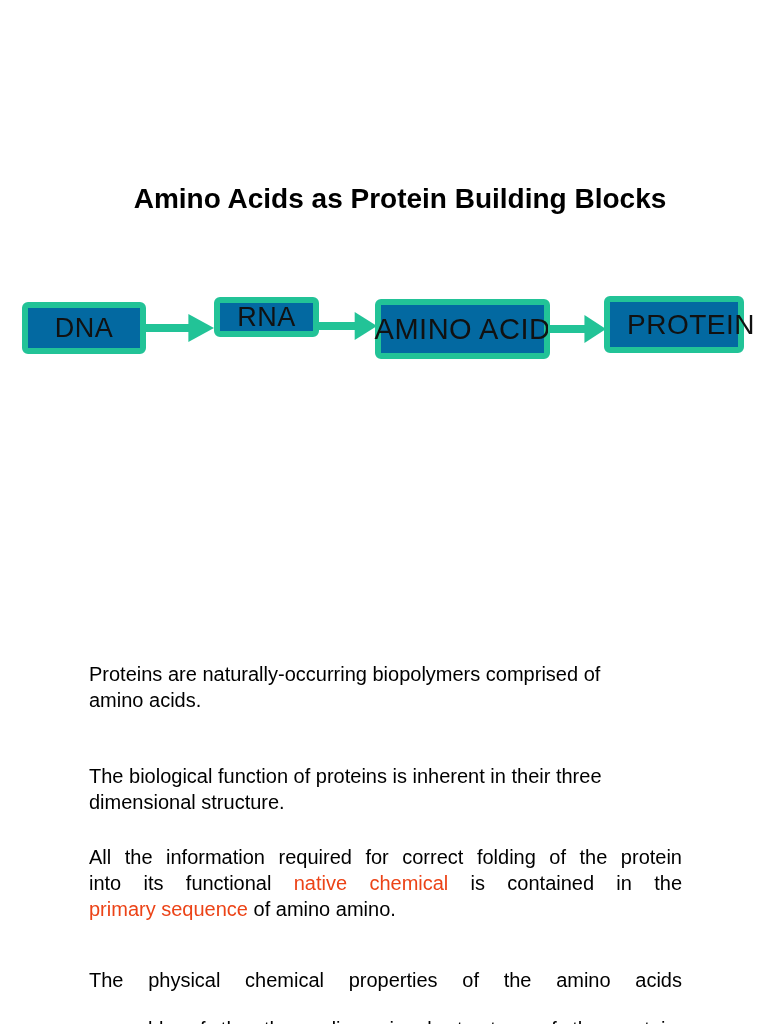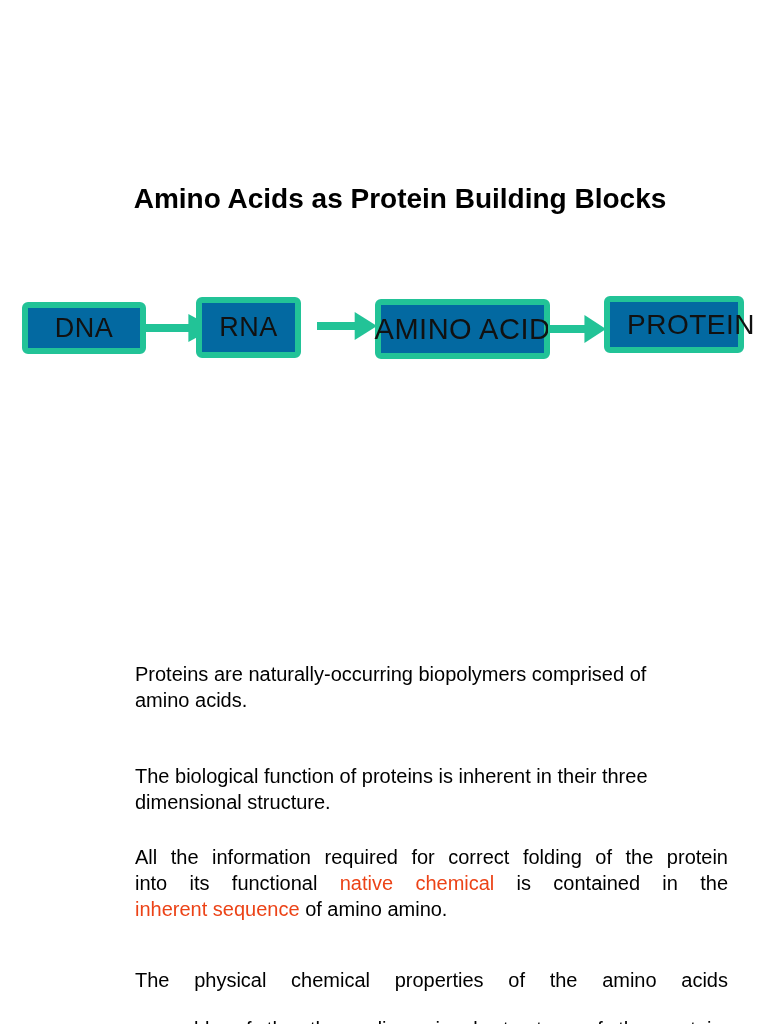--- a/index.html
+++ b/index.html
@@ -39,42 +39,41 @@
     justify-content: center;
     box-sizing: border-box;
   }
   .dbox .lbl {
     font-size: 27px;
     color: #111111;
     letter-spacing: 0.5px;
     white-space: nowrap;
   }
   #box-dna     { left: 22px;  top: 302px; width: 124px; height: 52px; }
-  #box-rna     { left: 196px; top: 297px; width: 105px; height: 61px; }
+  #box-rna     { left: 214px; top: 297px; width: 105px; height: 40px; }
   #box-amino   { left: 375px; top: 299px; width: 175px; height: 60px; }
   #box-amino .lbl   { font-size: 29px; }
   #box-protein { left: 604px; top: 296px; width: 140px; height: 57px; }
   #box-protein .lbl { font-size: 28px; padding-left: 34px; }
   .arrow {
     position: absolute;
     color: var(--teal, #22c397);
     display: block;
   }
   #arrow-1 { left: 145px; top: 312px; width: 69px; height: 32px; }
   #arrow-2 { left: 317px; top: 310px; width: 60px; height: 32px; }
   #arrow-3 { left: 548px; top: 313px; width: 58px; height: 32px; }
   
   .textblock {
     position: absolute;
     left: 89px;
     width: 593px;
     font-size: 20px;
     line-height: 26px;
     color: #000000;
-    margin-left: 46px;
   }
   #para-1 { top: 661px; }
   #para-2 { top: 763px; }
   #para-3 { top: 844px; }
   #para-4 { top: 967px; }
   #clipped-line { top: 1016px; }
   .tline { text-align: left; }
   .tline.just {
     text-align: justify;
     text-align-last: justify;
@@ -129,21 +128,21 @@
     </div>
 
   <div class="textblock" id="para-2">
       <div class="tline"><span>The biological function of proteins is inherent in their three</span></div>
       <div class="tline"><span>dimensional structure.</span></div>
     </div>
 
   <div class="textblock" id="para-3">
       <div class="tline just"><span>All the information required for correct folding of the protein</span></div>
       <div class="tline just"><span>into its functional </span><span class="accent">native chemical</span><span> is contained in the</span></div>
-      <div class="tline"><span class="accent">inherent sequence</span><span> of amino amino.</span></div>
+      <div class="tline"><span class="accent">primary sequence</span><span> of amino amino.</span></div>
     </div>
 
   <div class="textblock" id="para-4">
       <div class="tline just"><span>The physical chemical properties of the amino acids</span></div>
     </div>
 
   <div class="textblock" id="clipped-line">
       <div class="tline just"><span>assembly of the three dimensional structure of the protein.</span></div>
     </div>
 

